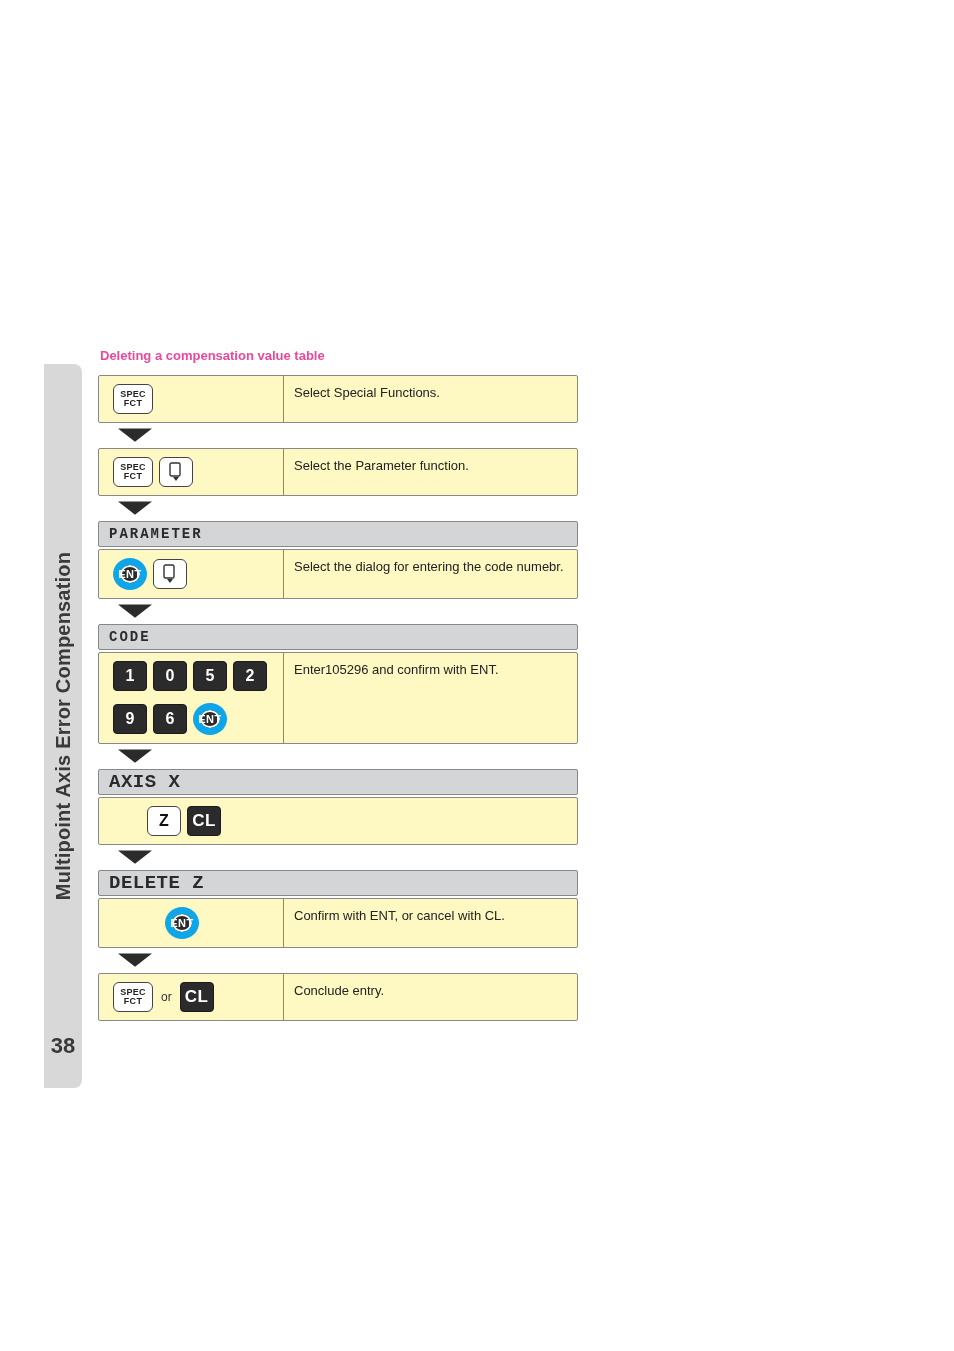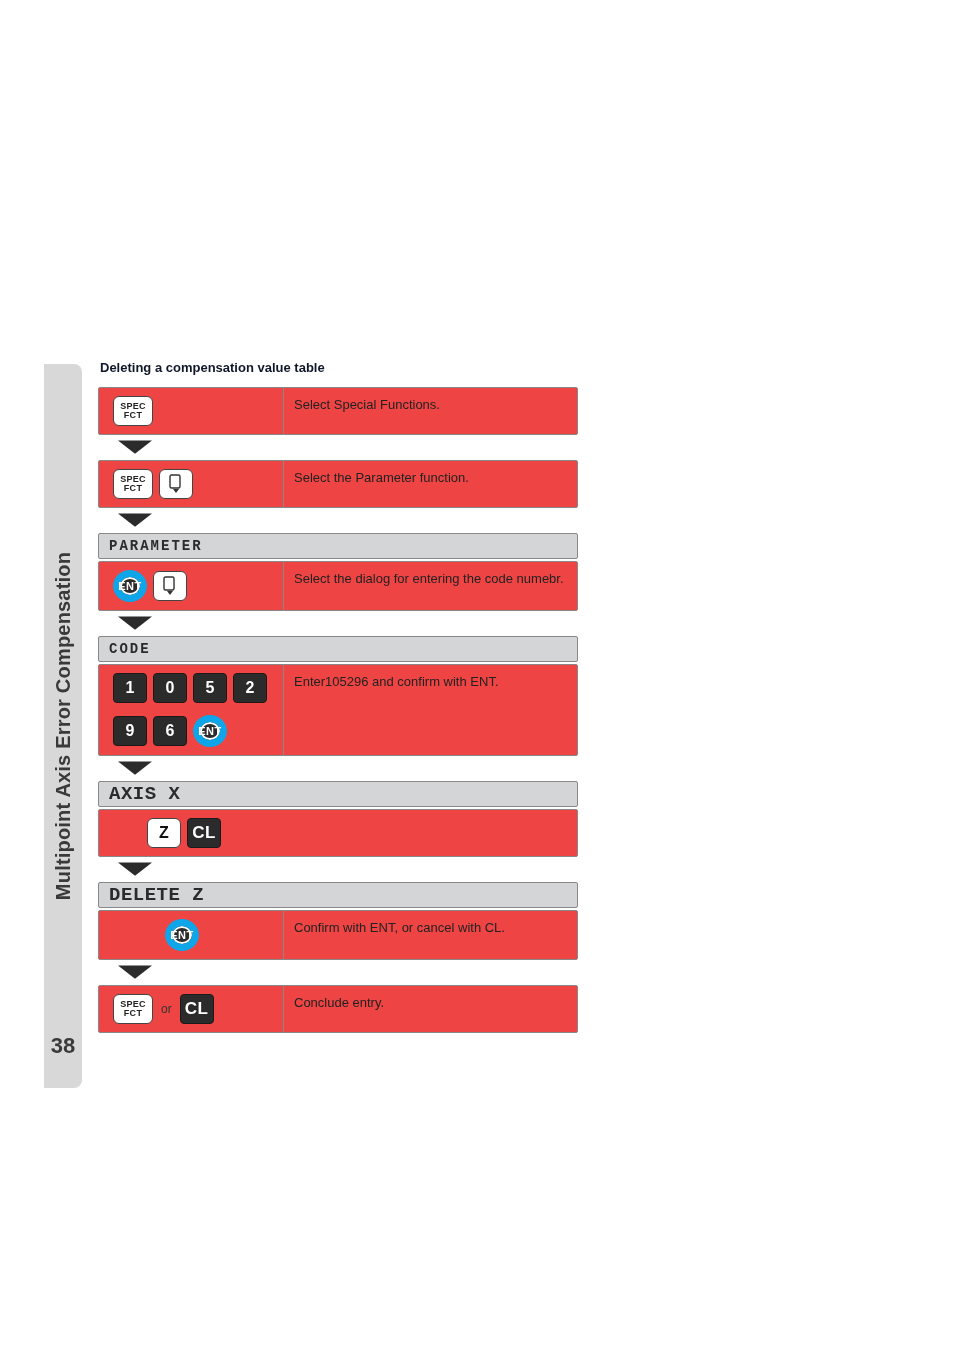--- a/index.html
+++ b/index.html
@@ -31,27 +31,27 @@
     text-align: center;
     font-weight: 800;
     font-size: 22px;
     color: #3a3a3a;
   }
   .content {
     position: absolute;
     left: 98px; top: 348px;
     width: 480px;
   }
-  .heading { font-weight: 700; font-size: 13px; margin: 12px 0 12px 2px; color: #0f172a; }
+  .heading { font-weight: 700; font-size: 13px; margin: 0 0 12px 2px; color: #ec4899; }
   .step {
     border: 1px solid #888;
     border-radius: 2px;
     display: flex;
     margin-bottom: 6px;
-    background: #ef4444;
+    background: #fef9c3;
   }
   .step .left {
     width: 184px; min-width: 184px;
     display: flex; align-items: center; gap: 6px;
     padding: 8px 8px 8px 14px;
   }
   .step .left.code { flex-wrap: wrap; row-gap: 6px; }
   .step .right {
     flex: 1;
     border-left: 1px solid #888;

